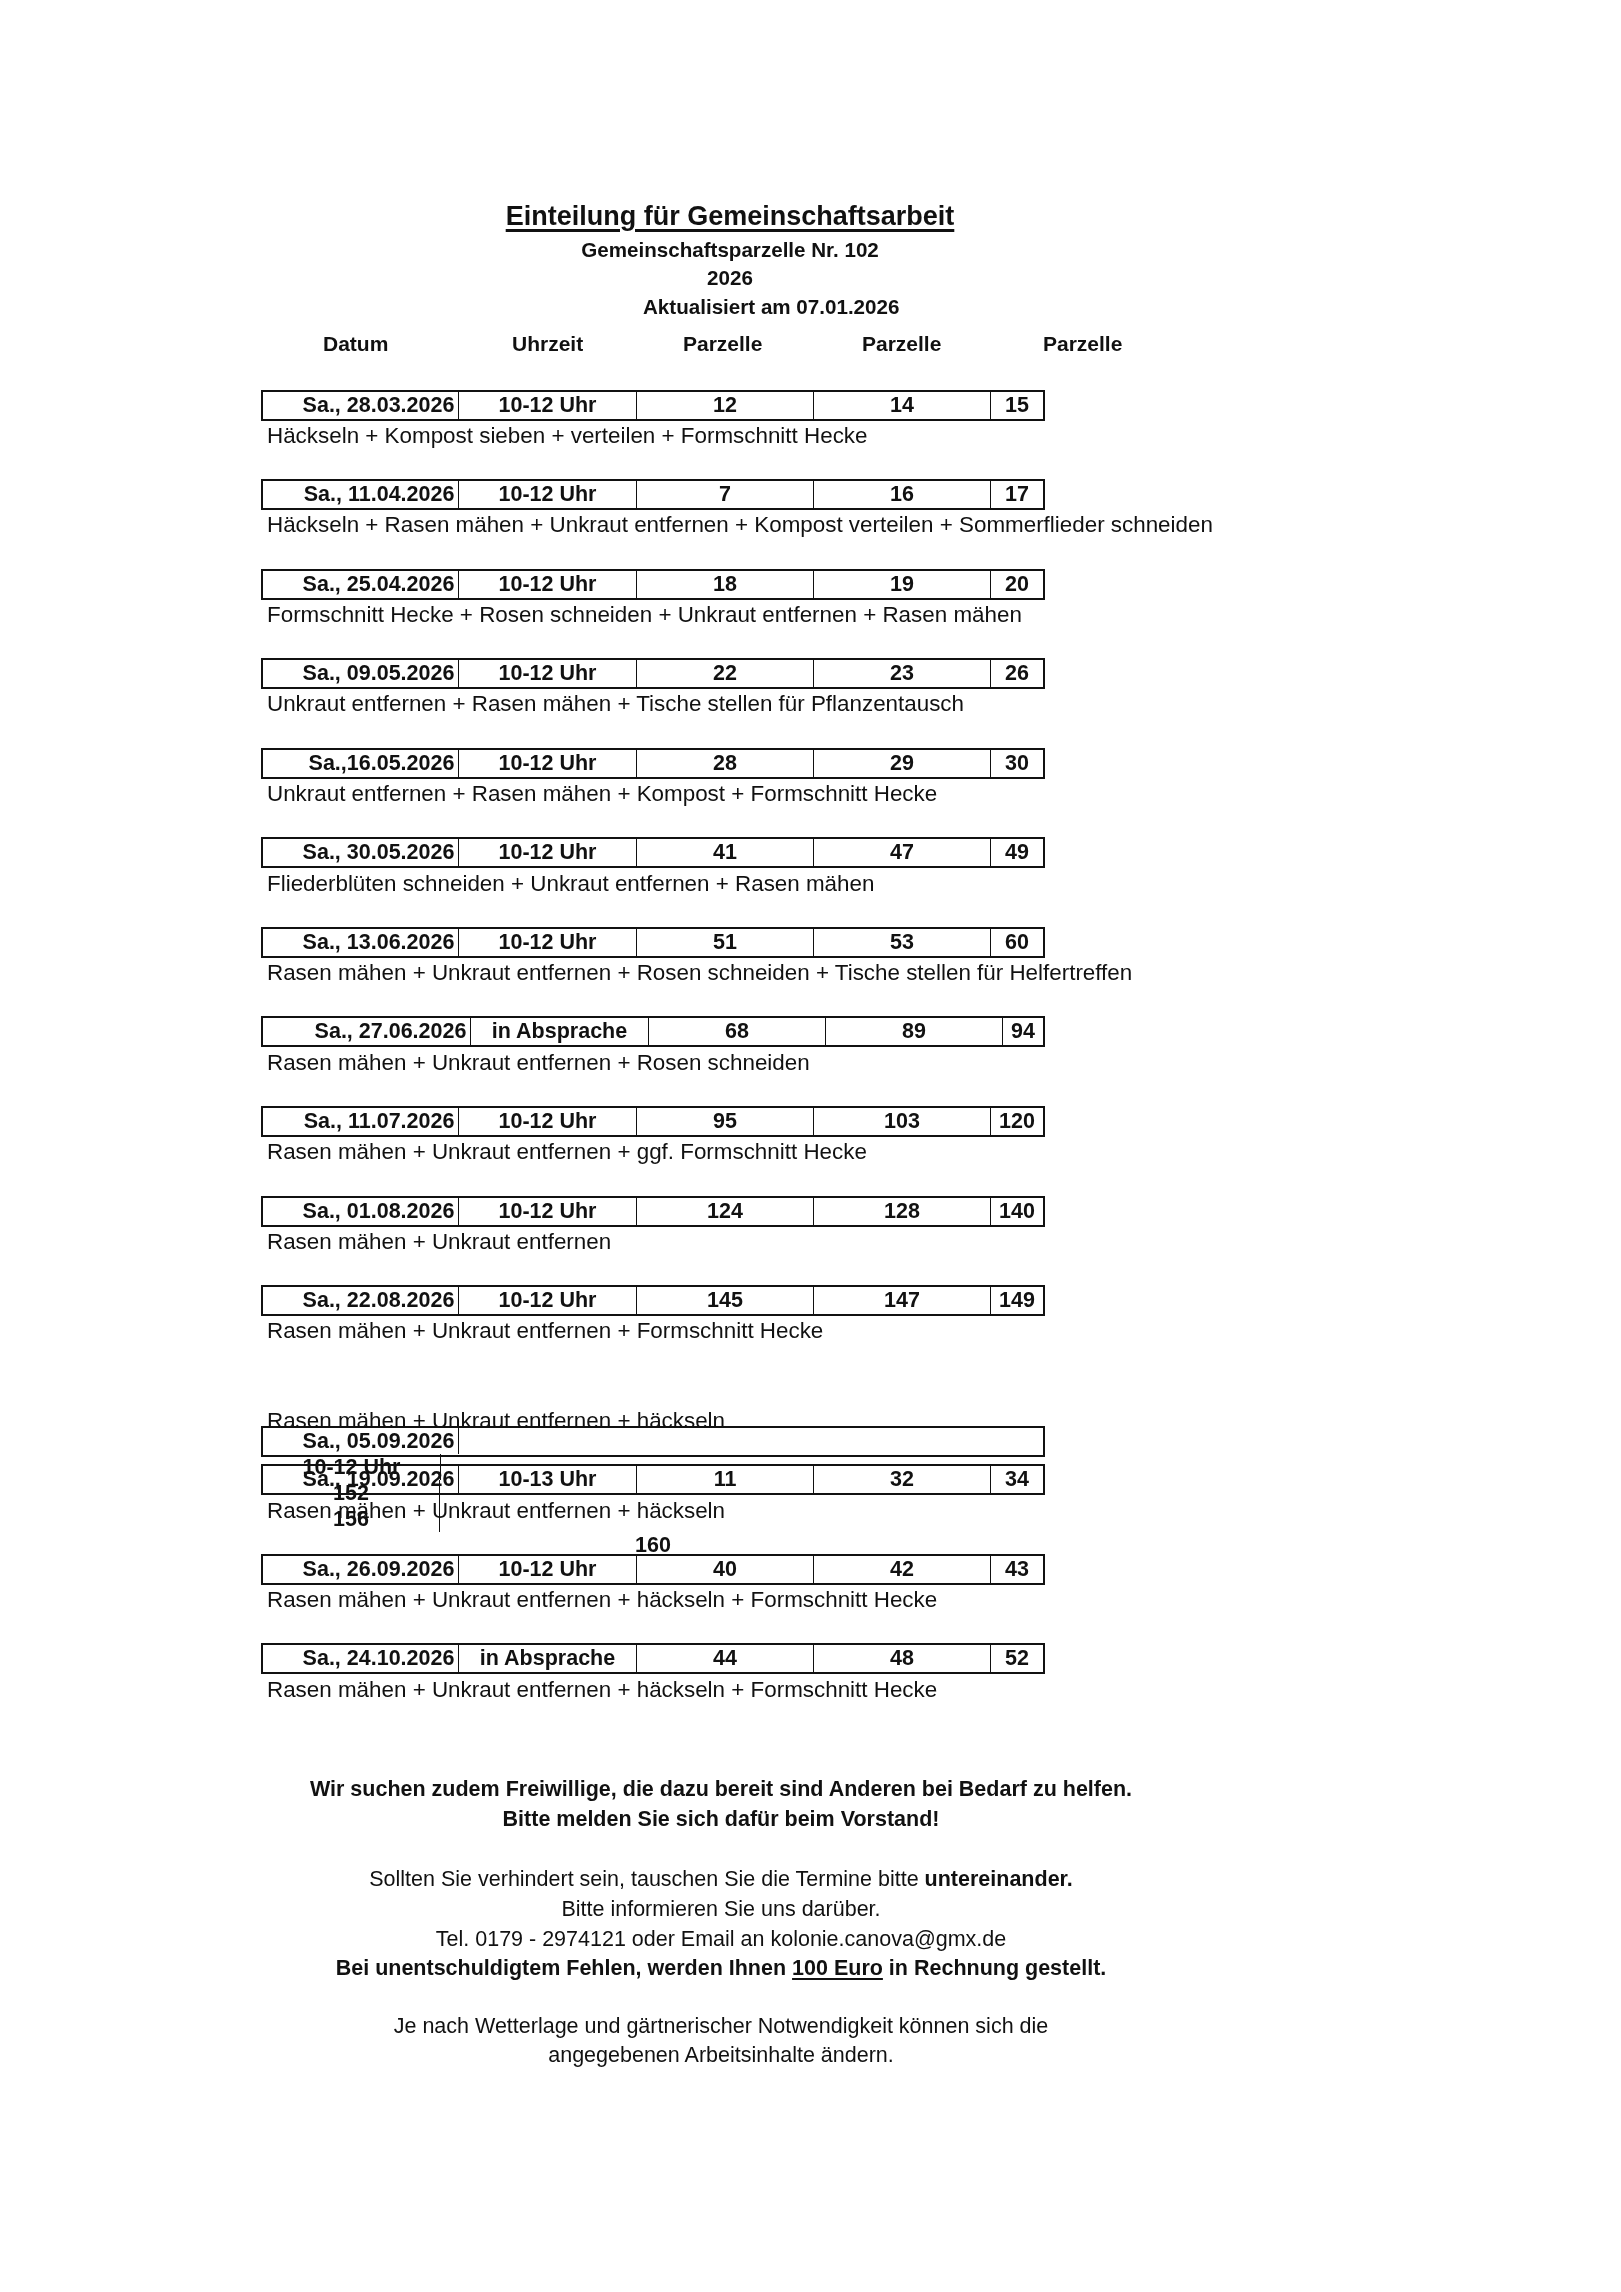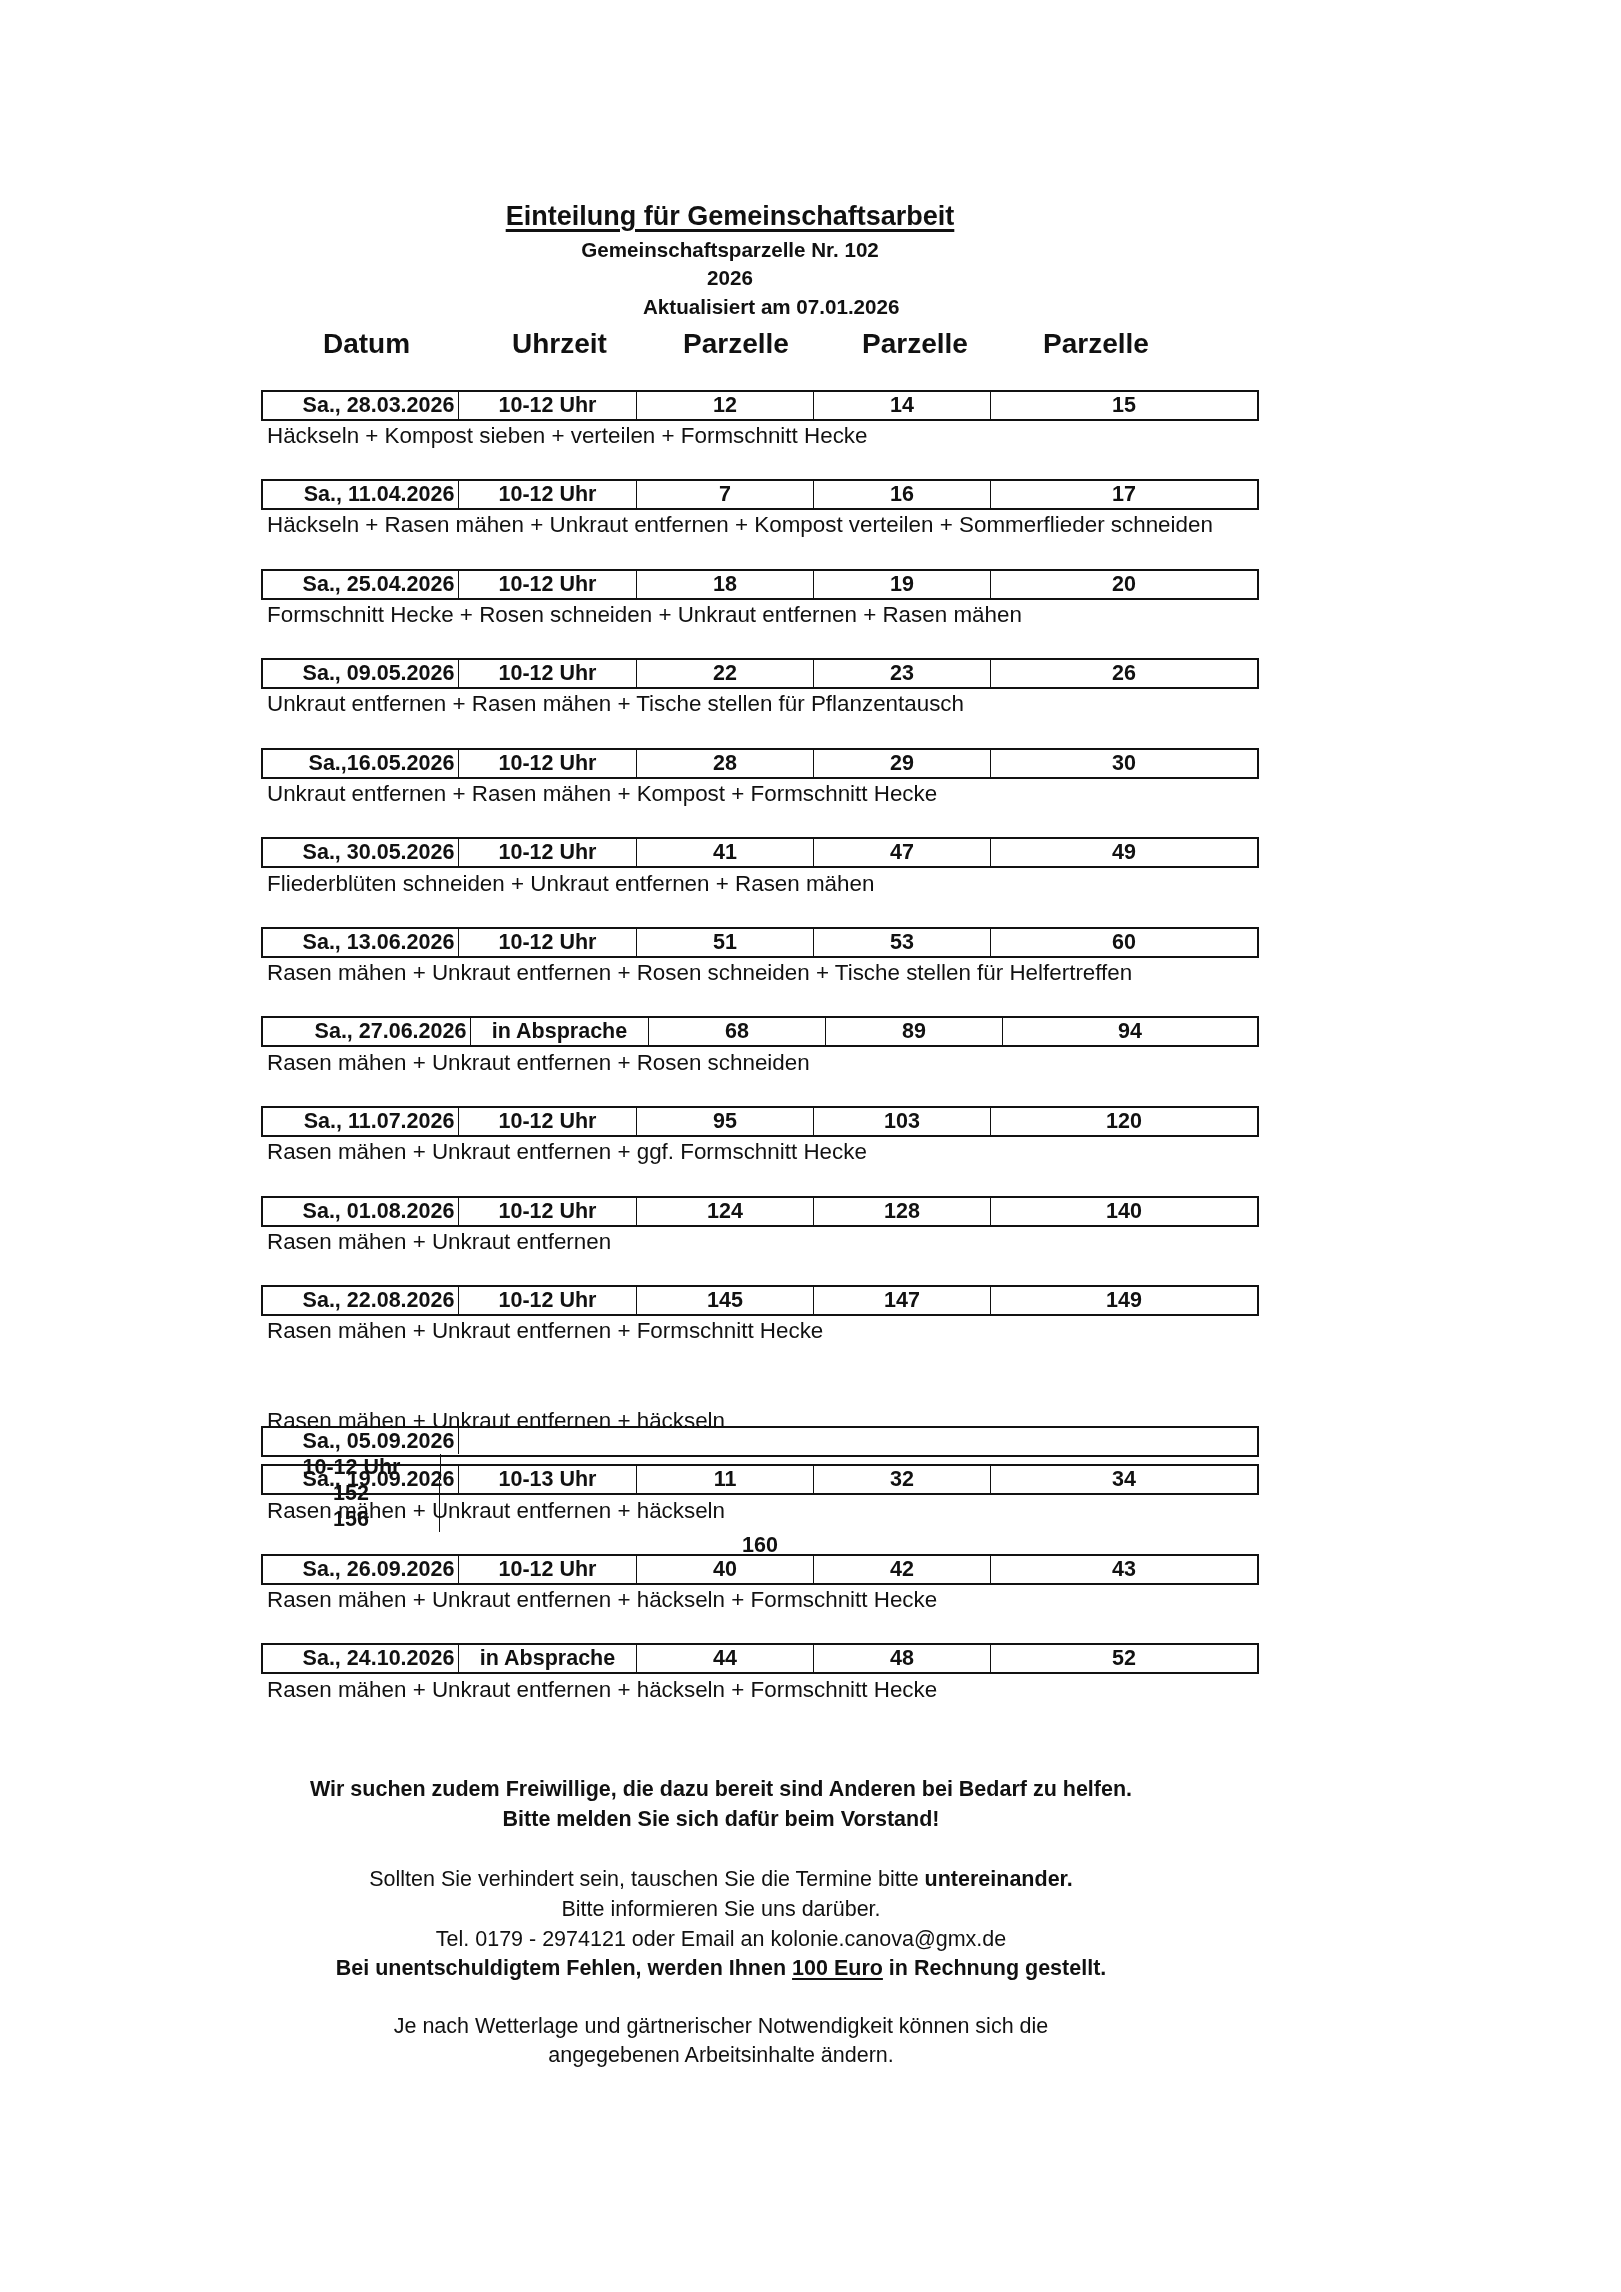--- a/index.html
+++ b/index.html
@@ -4,22 +4,22 @@
 <style>
   html, body { margin: 0; padding: 0; background: #ffffff; }
   body { width: 1621px; height: 2293px; position: relative; overflow: hidden; color: #111; font-family: "Liberation Sans", sans-serif; }
   .abs { position: absolute; }
   .title { left: 0; width: 1460px; top: 201px; text-align: center; font-weight: bold; font-size: 27px; line-height: 30px; }
   .title span { text-decoration: underline; text-decoration-thickness: 2.7px; text-underline-offset: 3.6px; }
   .subtitle { left: 0; width: 1460px; top: 237px; text-align: center; font-weight: bold; font-size: 20.6px; line-height: 25px; }
   .year { left: 0; width: 1460px; top: 265px; text-align: center; font-weight: bold; font-size: 20.6px; line-height: 25px; }
   .year span, .updated span { text-decoration-thickness: 1.8px; text-underline-offset: 2.7px; }
   .updated { left: 643px; top: 294px; font-weight: bold; font-size: 20.6px; line-height: 25px; }
-  .colhead { top: 331px; font-weight: bold; font-size: 28px; line-height: 25px; }
-  .row { left: 261px; width: 998px; height: 31px; border: 2.7px solid #111; box-sizing: border-box; display: flex; }
+  .colhead { top: 331px; font-weight: bold; font-size: 21px; line-height: 25px; }
+  .row { left: 261px; width: 784px; height: 31px; border: 2.7px solid #111; box-sizing: border-box; display: flex; }
   .cell { height: 100%; box-sizing: border-box; font-weight: bold; font-size: 21.5px; line-height: 26px; text-align: center; border-right: 1.8px solid #111; white-space: nowrap; }
   .cell:last-child { border-right: none; }
   .c-date { width: 196px; text-align: right; padding-right: 3.6px; }
   .c-time { width: 178px; }
   .c-p { width: 177px; }
   .c-p3 { flex: 1; }
   .desc { left: 267px; font-size: 22.4px; line-height: 27px; white-space: nowrap; }
   .foot { left: 0; width: 1442px; text-align: center; font-size: 21.5px; line-height: 27px; white-space: nowrap; }
   .bold { font-weight: bold; }
   .u { text-decoration: underline; text-decoration-thickness: 1.8px; text-underline-offset: 2.7px; }

